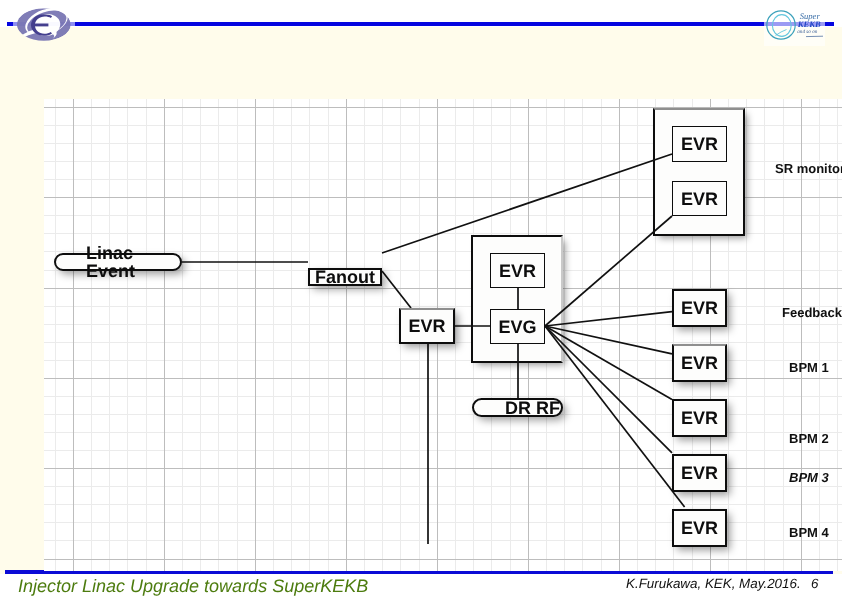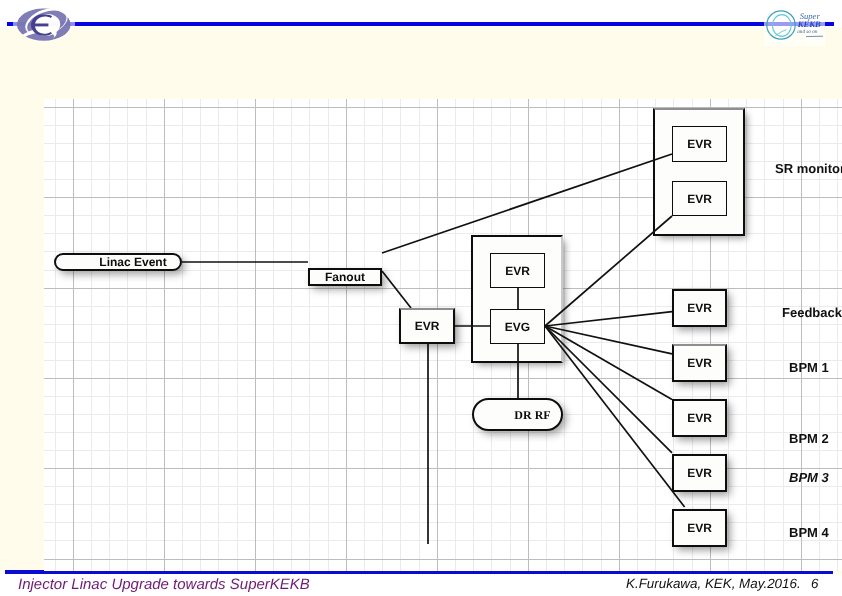--- a/index.html
+++ b/index.html
@@ -9,40 +9,40 @@
        -webkit-font-smoothing:antialiased;
        text-rendering:geometricPrecision;}
   #slide{position:relative;width:842px;height:596px;overflow:hidden;background:#ffffff;}
   .band-cream{position:absolute;left:0;top:27px;width:842px;height:547px;background:#fffceb;}
   .band-white-bottom{position:absolute;left:0;top:574px;width:842px;height:22px;background:#ffffff;}
 
   .hdr-rule{position:absolute;left:7px;top:22px;width:827px;height:4px;background:#0505e0;}
   .ftr-rule-thick{position:absolute;left:5px;top:570px;width:39px;height:4px;background:#0b0bd6;}
   .ftr-rule-thin{position:absolute;left:44px;top:571px;width:789px;height:3px;background:#0b0bd6;}
 
-  .ftr-left{position:absolute;left:18px;top:576px;font-style:italic;font-size:15px;
-            color:#701a75;white-space:nowrap;}
+  .ftr-left{position:absolute;left:18px;top:576px;font-style:italic;font-size:18px;
+            color:#4d7c0f;white-space:nowrap;}
   .ftr-right{position:absolute;left:626px;top:576px;font-style:italic;font-size:13.4px;
             color:#111;white-space:nowrap;}
   .ftr-page{position:absolute;left:811px;top:576px;font-style:italic;font-size:13.4px;
             color:#111;}
 
   
   .logo-left{position:absolute;left:13px;top:4px;width:62px;height:42px;}
   .logo-right{position:absolute;left:763px;top:0px;width:79px;height:48px;}
 
   
   #diagram{position:absolute;left:44px;top:99px;width:798px;height:472px;background:#ffffff;overflow:hidden;}
   #grid{position:absolute;left:0;top:0;width:798px;height:472px;}
   #linksvg{position:absolute;left:0;top:0;}
 
   .node{position:absolute;background:#fdfdfc;
         border:2px solid #0d0d0d;
         box-sizing:border-box;display:flex;align-items:center;justify-content:center;
-        font-weight:bold;color:#0d0d0d;font-size:12px;line-height:1;
+        font-weight:bold;color:#0d0d0d;font-size:18px;line-height:1;
         box-shadow:4px 4px 8px -1px rgba(0,0,0,0.40);}
   .pill{border-radius:999px;border-color:#0d0d0d;padding-left:30px;}
   .plain{box-shadow:4px 4px 7px -2px rgba(0,0,0,0.40);}
   .greytop{border-top-color:#8f8f8f;}
   .noshadow{box-shadow:none;border-width:1.6px;}
   .rlabel{position:absolute;font-weight:bold;font-size:13px;color:#101010;white-space:nowrap;}
 </style>
 </head>
 <body>
 
@@ -188,21 +188,21 @@
         <path d="M501,227 L628,353.8"></path>
         <path d="M501,227 L640.6,408"></path>
       </g>
     </svg>
 
     <div class="node pill" style="left:10px;top:154px;width:128px;height:18px;">Linac Event</div>
     <div class="node" style="left:264px;top:154px;width:74px;height:18px;margin-top:15px;">Fanout</div>
     <div class="node greytop" style="left:355px;top:209px;width:56px;height:36px;">EVR</div>
     <div class="node noshadow" style="left:446px;top:154px;width:55px;height:35px;">EVR</div>
     <div class="node noshadow" style="left:446px;top:210px;width:55px;height:35px;">EVG</div>
-    <div class="node pill" style="left:428px;top:299px;width:91px;height:33px;font-family:Liberation Serif, serif;">DR RF</div>
+    <div class="node pill" style="left:428px;top:299px;width:91px;height:19px;">DR RF</div>
 
     <div class="node noshadow" style="left:628px;top:27px;width:55px;height:36px;">EVR</div>
     <div class="node noshadow" style="left:628px;top:82px;width:55px;height:35px;">EVR</div>
     <div class="node" style="left:628px;top:190px;width:55px;height:38px;">EVR</div>
     <div class="node greytop" style="left:628px;top:245px;width:55px;height:38px;">EVR</div>
     <div class="node" style="left:628px;top:300px;width:55px;height:38px;">EVR</div>
     <div class="node" style="left:628px;top:355px;width:55px;height:38px;">EVR</div>
     <div class="node" style="left:628px;top:410px;width:55px;height:38px;">EVR</div>
 
     <div class="rlabel" style="left:731px;top:62px;">SR monitor</div>

